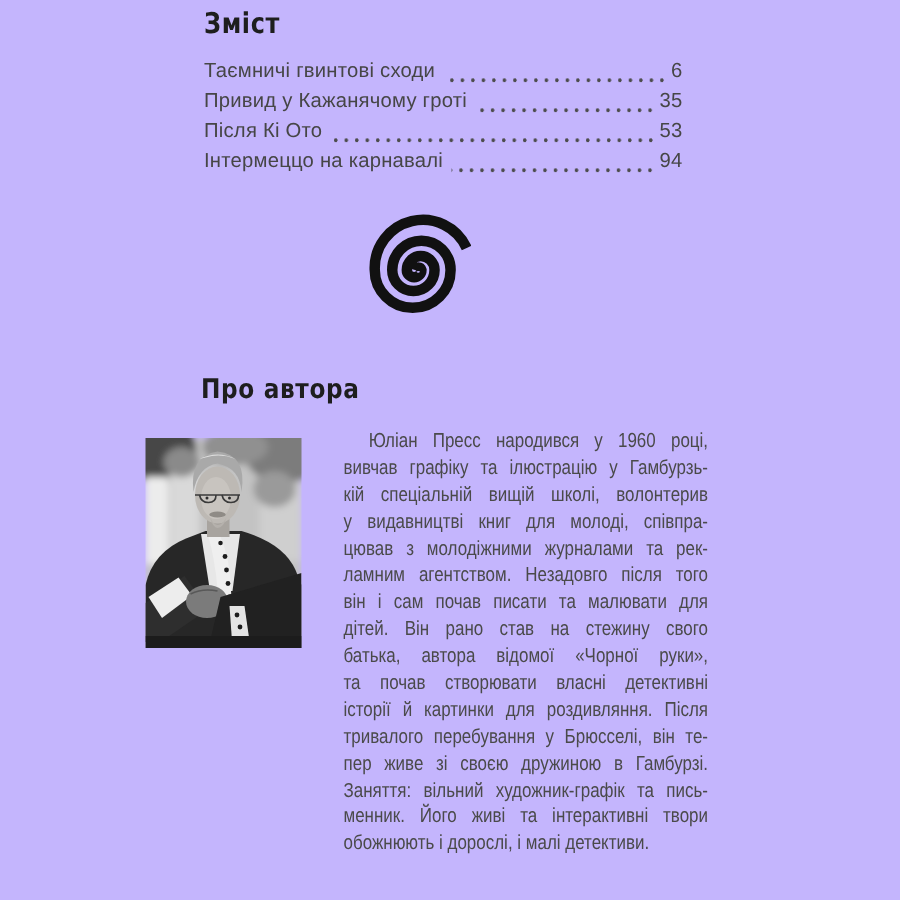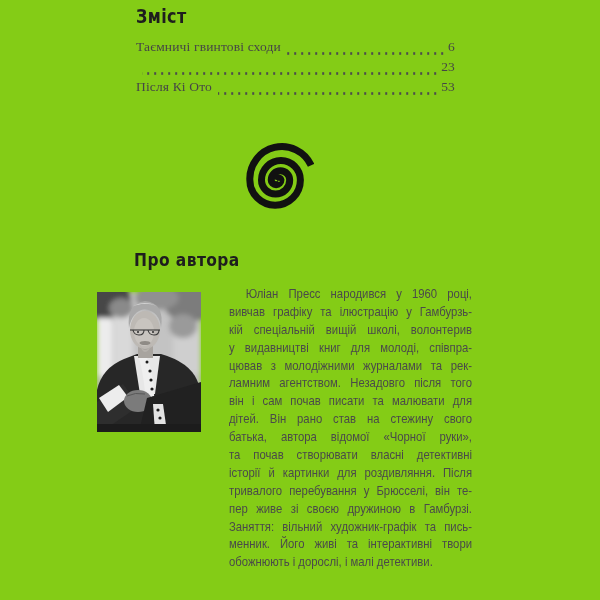--- a/index.html
+++ b/index.html
@@ -1,30 +1,30 @@
 <!DOCTYPE html>
 <html><head>
 <meta charset="utf-8">
 <style>
   html,body{margin:0;padding:0;background:#ffffff;}
-  .page{position:relative;width:600px;height:600px;background:#84cc16;overflow:hidden;
+  .page{position:relative;width:600px;height:600px;background:#c4b5fd;overflow:hidden;
         font-family:"Liberation Sans",sans-serif;}
 
   
   .toc-heading{position:absolute;left:136px;top:5px;margin:0;
       font-family:"DejaVu Sans",sans-serif;font-weight:bold;font-size:19px;
       color:#1e1e1e;letter-spacing:.5px;transform:scaleX(.84);transform-origin:0 0;}
   .about-heading{position:absolute;left:134px;top:249px;margin:0;
       font-family:"DejaVu Sans",sans-serif;font-weight:bold;font-size:18px;
       color:#1e1e1e;letter-spacing:.5px;transform:scaleX(.86);transform-origin:0 0;}
 
   
   .toc{position:absolute;left:136px;top:39px;width:319px;}
   .toc-row{display:flex;align-items:baseline;height:20px;
-      font-size:13.5px;color:#464646;letter-spacing:.15px;font-family:Liberation Serif, serif;}
+      font-size:13.5px;color:#464646;letter-spacing:.15px;}
   .toc-title{white-space:nowrap;}
   .dots{flex:1;align-self:flex-end;height:5px;margin:0 2px 3px 6px;
       background-image:radial-gradient(circle at 3px 2.5px,#4c4c4c 1.05px,transparent 1.4px);
       background-size:7px 5px;background-repeat:repeat-x;background-position:right bottom;}
   .toc-page{white-space:nowrap;}
 
   
   .spiral{position:absolute;left:244px;top:142px;width:70px;height:72px;}
 
   
@@ -45,27 +45,33 @@
 
   <h1 class="toc-heading">Зміст</h1>
 
   <div class="toc">
     <div class="toc-row">
       <span class="toc-title">Таємничі гвинтові сходи</span>
       <span class="dots"></span>
       <span class="toc-page">6</span>
     </div>
     <div class="toc-row">
+      <span class="toc-title">Привид у Кажанячому гроті</span>
       <span class="dots"></span>
-      <span class="toc-page">23</span>
+      <span class="toc-page">35</span>
     </div>
     <div class="toc-row">
       <span class="toc-title">Після Кі Ото</span>
       <span class="dots"></span>
       <span class="toc-page">53</span>
+    </div>
+    <div class="toc-row">
+      <span class="toc-title">Інтермеццо на карнавалі</span>
+      <span class="dots"></span>
+      <span class="toc-page">94</span>
     </div>
   </div>
 
   <div class="spiral">
     <svg width="70" height="72" viewBox="0 0 72 72">
       <path d="M 69 23
                A 33 33 0 0 0 6 38
                A 26 26 0 0 0 58 38
                A 20 20 0 0 0 18 38
                A 14.5 14.5 0 0 0 47 38

